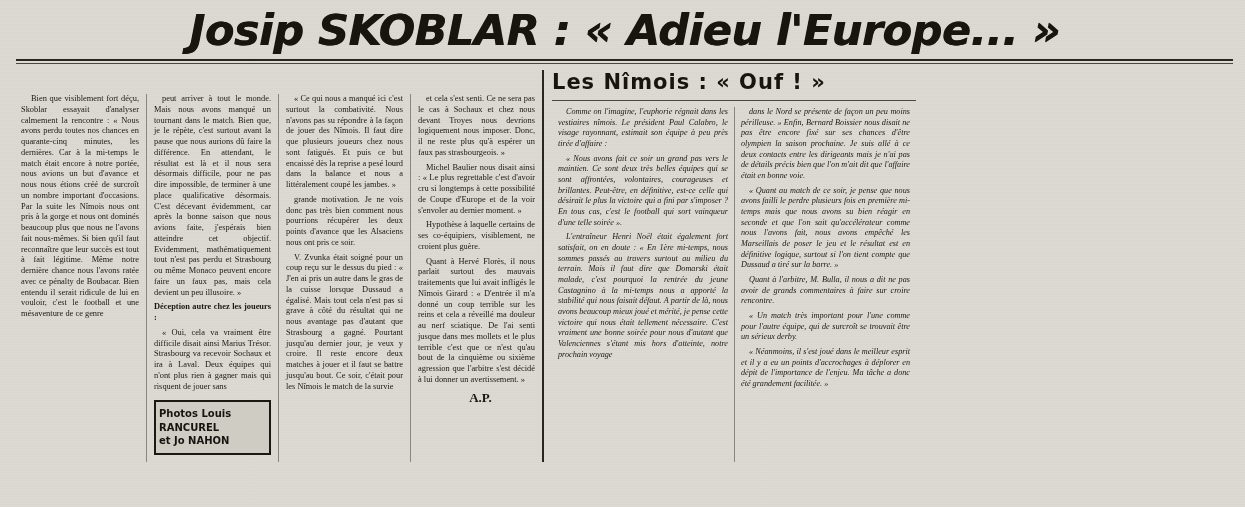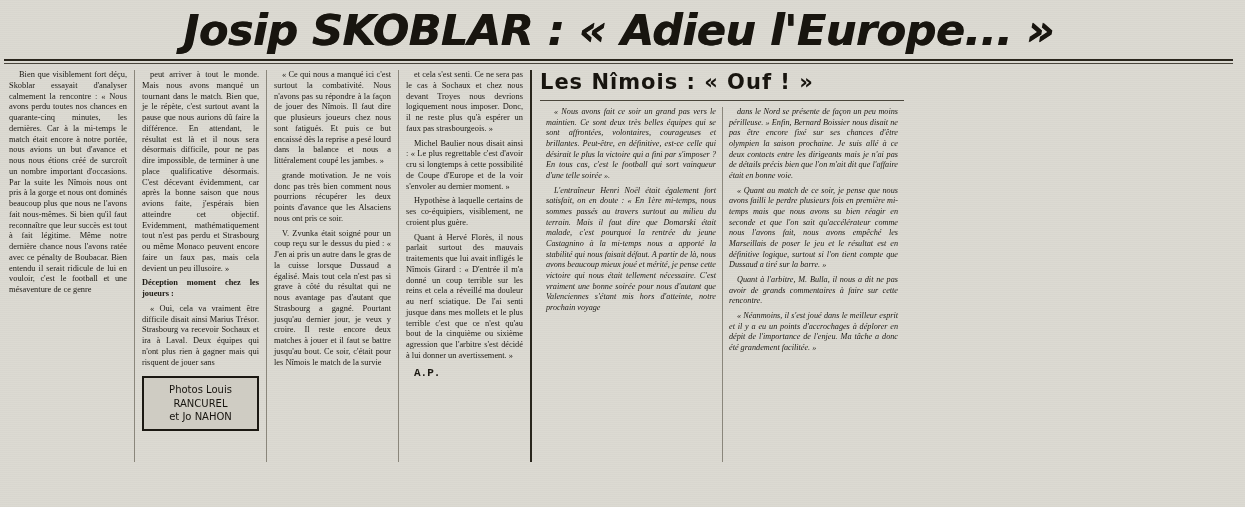--- a/index.html
+++ b/index.html
@@ -14,21 +14,21 @@
     overflow: hidden;
   }
   .page {
     position: relative;
     width: 1245px;
     height: 507px;
     background: #dbd9d1;
     background-image:
       repeating-linear-gradient(0deg, rgba(0,0,0,0.012) 0px, rgba(0,0,0,0.012) 1px, rgba(255,255,255,0.02) 1px, rgba(255,255,255,0.02) 2px);
     box-sizing: border-box;
-    padding: 6px 10px 4px 2px;
+    padding: 6px 10px 4px 14px;
   }
   
   .headline {
     text-align: center;
     font-family: "DejaVu Sans", sans-serif;
     font-weight: 700;
     font-style: italic;
     font-size: 43px;
     letter-spacing: -0.5px;
     color: #18150f;
@@ -53,47 +53,47 @@
   }
   .col {
     width: 132px;
     padding: 0 7px;
     box-sizing: border-box;
     font-size: 8.4px;
     line-height: 1.28;
     text-align: justify;
     color: #1b1812;
     position: relative;
+    margin-top: 24px;
   }
   .col + .col {
     border-left: 1px solid #8a867b;
   }
   .col p {
     margin: 0 0 4px 0;
     text-indent: 8px;
     hyphens: auto;
   }
   .col p.noindent { text-indent: 0; }
   .col p.lead { text-indent: 10px; }
   .sig {
-    text-align: left;
+    text-align: center;
     font-weight: 700;
-    font-size: 11px;
+    font-size: 13px;
     margin-top: 2px;
     text-indent: 0;
-    font-family: Liberation Mono, monospace;
   }
   
   .credit-box {
     margin-top: 8px;
     border: 2px solid #1b1812;
     padding: 5px 3px;
-    text-align: center;
+    text-align: left;
     font-family: "DejaVu Sans", sans-serif;
-    font-weight: 400;
+    font-weight: 700;
     font-size: 10px;
     line-height: 1.35;
     color: #17140f;
     background: #cfccc3;
   }
   
   .right-block {
     width: 374px;
     box-sizing: border-box;
     padding-left: 8px;
@@ -145,21 +145,21 @@
   <div class="rule-thin"></div>
 
   <div class="cols">
 
     <div class="col">
       <p class="lead">Bien que visiblement fort déçu, Skoblar essayait d'analyser calmement la rencontre : « Nous avons perdu toutes nos chances en quarante-cinq minutes, les dernières. Car à la mi-temps le match était encore à notre portée, nous avions un but d'avance et nous nous étions créé de surcroît un nombre important d'occasions. Par la suite les Nîmois nous ont pris à la gorge et nous ont dominés beaucoup plus que nous ne l'avons fait nous-mêmes. Si bien qu'il faut reconnaître que leur succès est tout à fait légitime. Même notre dernière chance nous l'avons ratée avec ce pénalty de Boubacar. Bien entendu il serait ridicule de lui en vouloir, c'est le football et une mésaventure de ce genre</p>
     </div>
 
     <div class="col">
       <p>peut arriver à tout le monde. Mais nous avons manqué un tournant dans le match. Bien que, je le répète, c'est surtout avant la pause que nous aurions dû faire la différence. En attendant, le résultat est là et il nous sera désormais difficile, pour ne pas dire impossible, de terminer à une place qualificative désormais. C'est décevant évidemment, car après la bonne saison que nous avions faite, j'espérais bien atteindre cet objectif. Evidemment, mathématiquement tout n'est pas perdu et Strasbourg ou même Monaco peuvent encore faire un faux pas, mais cela devient un peu illusoire. »</p>
-      <p class="noindent" style="font-weight:700;">Déception moment chez les joueurs :</p>
+      <p class="noindent" style="font-weight:700;">Déception autre chez les joueurs :</p>
       <p>« Oui, cela va vraiment être difficile disait ainsi Marius Trésor. Strasbourg va recevoir Sochaux et ira à Laval. Deux équipes qui n'ont plus rien à gagner mais qui risquent de jouer sans</p>
       <div class="credit-box">
         <div>Photos Louis RANCUREL</div>
         <div>et Jo NAHON</div>
       </div>
     </div>
 
     <div class="col">
       <p>« Ce qui nous a manqué ici c'est surtout la combativité. Nous n'avons pas su répondre à la façon de jouer des Nîmois. Il faut dire que plusieurs joueurs chez nous sont fatigués. Et puis ce but encaissé dès la reprise a pesé lourd dans la balance et nous a littéralement coupé les jambes. »</p>
       <p>grande motivation. Je ne vois donc pas très bien comment nous pourrions récupérer les deux points d'avance que les Alsaciens nous ont pris ce soir.</p>
@@ -172,26 +172,28 @@
       <p>Hypothèse à laquelle certains de ses co-équipiers, visiblement, ne croient plus guère.</p>
       <p>Quant à Hervé Florès, il nous parlait surtout des mauvais traitements que lui avait infligés le Nîmois Girard : « D'entrée il m'a donné un coup terrible sur les reins et cela a réveillé ma douleur au nerf sciatique. De l'ai senti jusque dans mes mollets et le plus terrible c'est que ce n'est qu'au bout de la cinquième ou sixième agression que l'arbitre s'est décidé à lui donner un avertissement. »</p>
       <p class="sig">A.P.</p>
     </div>
 
     <div class="right-block">
       <div class="sub-headline">Les  Nîmois  :  « Ouf ! »</div>
       <div class="sub-rule"></div>
       <div class="right-cols">
         <div class="rcol">
+          <p>Comme on l'imagine, l'euphorie régnait dans les vestiaires nîmois. Le président Paul Calabro, le visage rayonnant, estimait son équipe à peu près tirée d'affaire :</p>
           <p>« Nous avons fait ce soir un grand pas vers le maintien. Ce sont deux très belles équipes qui se sont affrontées, volontaires, courageuses et brillantes. Peut-être, en définitive, est-ce celle qui désirait le plus la victoire qui a fini par s'imposer ? En tous cas, c'est le football qui sort vainqueur d'une telle soirée ».</p>
           <p>L'entraîneur Henri Noël était également fort satisfait, on en doute : « En 1ère mi-temps, nous sommes passés au travers surtout au milieu du terrain. Mais il faut dire que Domarski était malade, c'est pourquoi la rentrée du jeune Castagnino à la mi-temps nous a apporté la stabilité qui nous faisait défaut. A partir de là, nous avons beaucoup mieux joué et mérité, je pense cette victoire qui nous était tellement nécessaire. C'est vraiment une bonne soirée pour nous d'autant que Valenciennes s'étant mis hors d'atteinte, notre prochain voyage</p>
         </div>
         <div class="rcol">
           <p>dans le Nord se présente de façon un peu moins périlleuse. » Enfin, Bernard Boissier nous disait ne pas être encore fixé sur ses chances d'être olympien la saison prochaine. Je suis allé à ce deux contacts entre les dirigeants mais je n'ai pas de détails précis bien que l'on m'ait dit que l'affaire était en bonne voie.</p>
           <p>« Quant au match de ce soir, je pense que nous avons failli le perdre plusieurs fois en première mi-temps mais que nous avons su bien réagir en seconde et que l'on sait qu'accélérateur comme nous l'avons fait, nous avons empêché les Marseillais de poser le jeu et le résultat est en définitive logique, surtout si l'on tient compte que Dussaud a tiré sur la barre. »</p>
-          <p>Quant à l'arbitre, M. Bulla, il nous a dit ne pas avoir de grands commentaires à faire sur cette rencontre.</p>
+          <p>Quant à l'arbitre, M. Bulla, il nous a dit ne pas avoir de grands commentaires à faire sur croire rencontre.</p>
+          <p>« Un match très important pour l'une comme pour l'autre équipe, qui de surcroît se trouvait être un sérieux derby.</p>
           <p>« Néanmoins, il s'est joué dans le meilleur esprit et il y a eu un points d'accrochages à déplorer en dépit de l'importance de l'enjeu. Ma tâche a donc été grandement facilitée. »</p>
         </div>
       </div>
     </div>
 
   </div>
 </div>
 
 </body></html>

